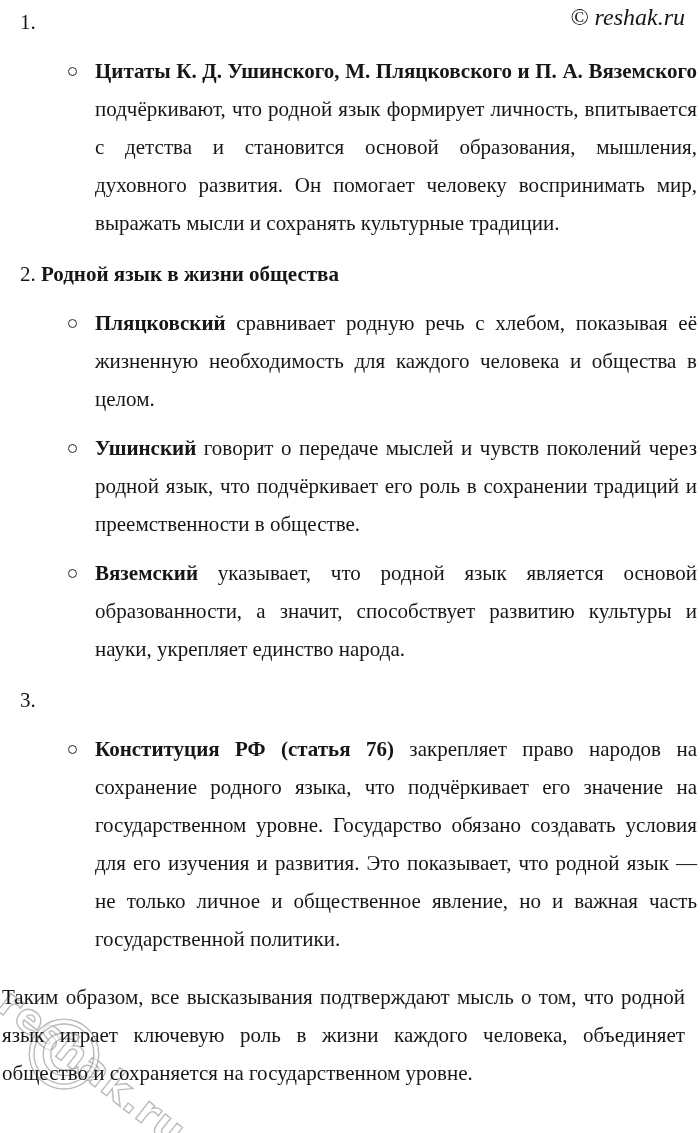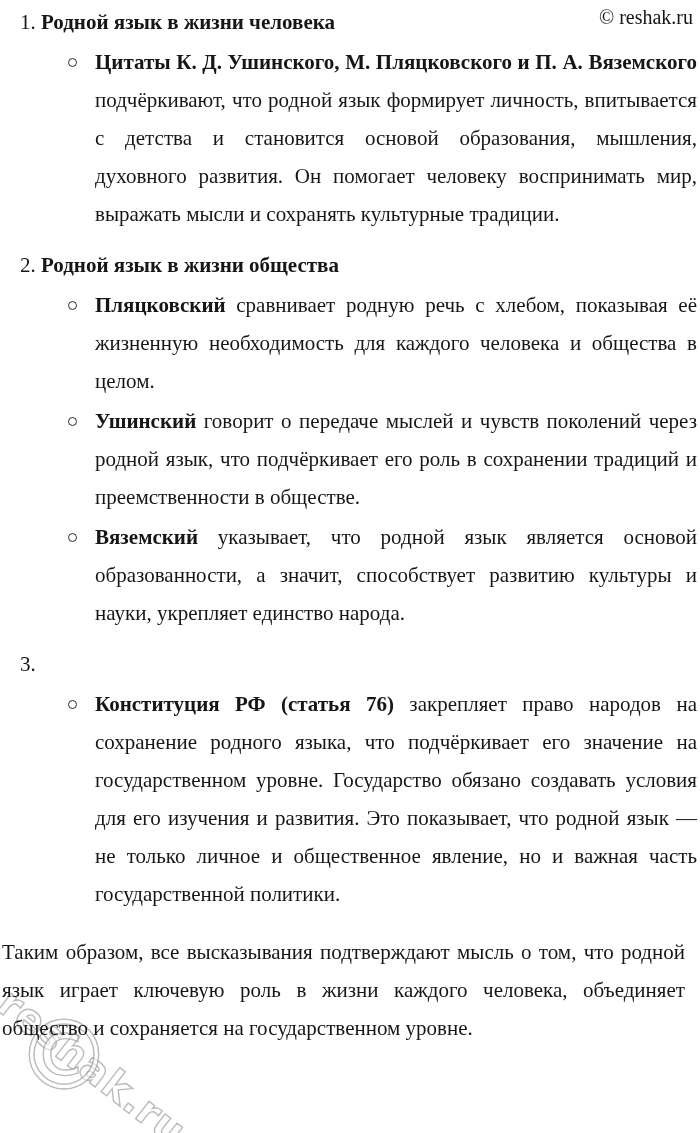--- a/index.html
+++ b/index.html
@@ -16,43 +16,44 @@
     font-family: "Liberation Serif", "DejaVu Serif", serif;
     font-size: 21px;
     line-height: 38px;
     color: #161616;
   }
 
   
   .copyright-note {
     position: absolute;
     top: 2px;
-    right: 7px;
-    font-size: 20px;
+    right: 15px;
+    font-size: 24px;
     line-height: 30px;
     white-space: nowrap;
+    font-style: italic;
   }
 
   
   .sec-heading {
     display: flex;
     margin: 13px 0 0 18px;
     font-weight: 700;
   }
   .sec-heading.first { margin-top: 0; }
   .sec-num {
     flex: 0 0 auto;
     width: 21px;
     font-weight: 400;
   }
 
   
   .bullet {
     position: relative;
-    margin: 2px 0 0 93px;
+    margin: 11px 0 0 93px;
     text-align: justify;
   }
   .bullet-marker {
     position: absolute;
     left: -27px;
     top: 15px;
     width: 9px;
     height: 9px;
     box-sizing: border-box;
     border: 1.4px solid #2b2b2b;
@@ -100,21 +101,20 @@
 
 <div class="page">
 
   <span class="wm wm-text">reshak.ru</span>
   <span class="wm wm-copy">©</span>
 
   <span class="copyright-note">© reshak.ru</span>
 
   <div class="sec-heading first">
     <span class="sec-num">1.</span>
-    <span class="sec-title">Родной язык в жизни человека</span>
   </div>
 
   <div class="bullet">
     <span class="bullet-marker"></span>
     <span class="lead">Цитаты К. Д. Ушинского, М. Пляцковского и П. А. Вязем­ского</span><span> подчёркивают, что родной язык формирует личность, впитывается с детства и становится основой образования, мышления, духовного развития. Он помогает человеку воспринимать мир, выражать мысли и сохранять культурные традиции.</span>
   </div>
 
   <div class="sec-heading">
     <span class="sec-num">2.</span>
     <span class="sec-title">Родной язык в жизни общества</span>

